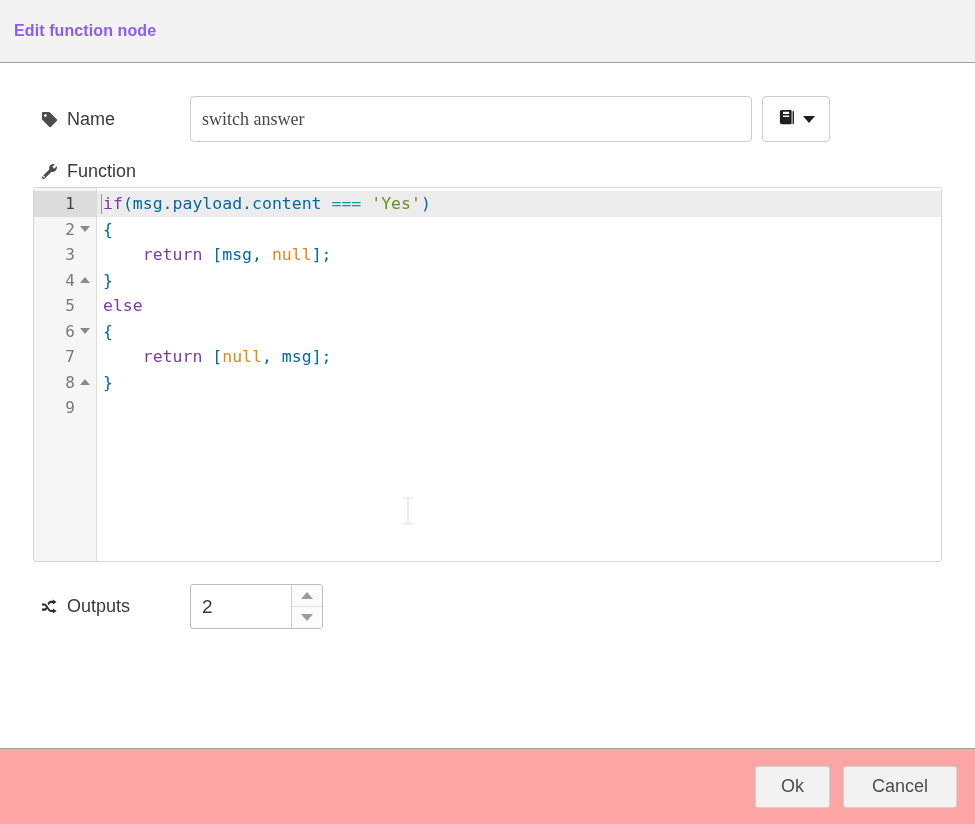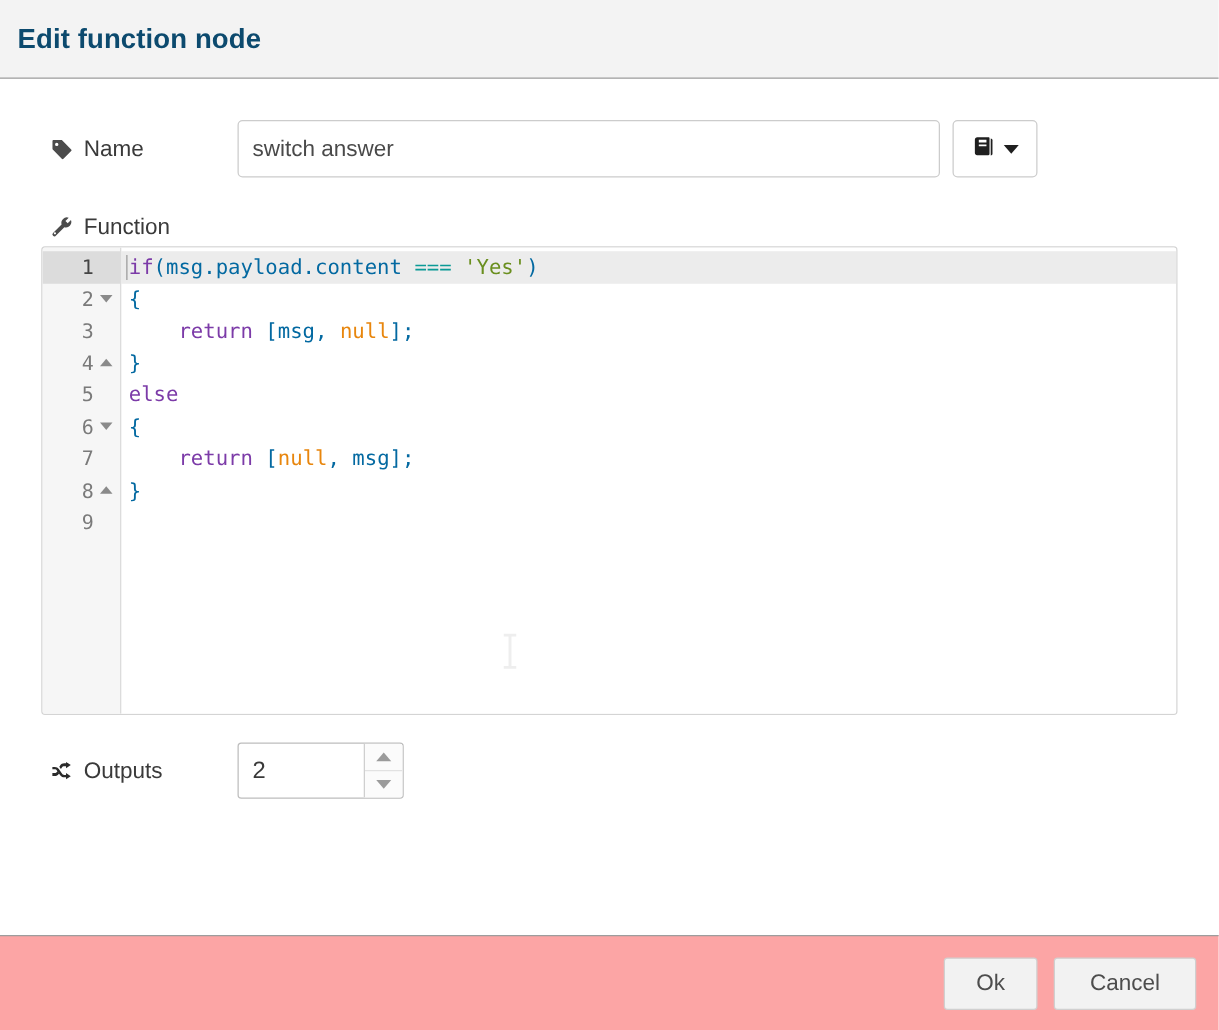--- a/index.html
+++ b/index.html
@@ -20,23 +20,23 @@
   #dialog-header {
     height: 63px;
     background: #f3f3f3;
     border-bottom: 1px solid #9d9d9d;
     box-sizing: border-box;
     display: flex;
     align-items: center;
     padding-left: 14px;
   }
   #dialog-title {
-    font-size: 22px;
+    font-size: 16px;
     font-weight: bold;
-    color: #0c4a6e;
+    color: #8b5cf6;
     letter-spacing: 0.1px;
   }
 
   
   #dialog-body {
     position: relative;
     padding: 0 33px;
     height: 684px;
     box-sizing: border-box;
   }
@@ -67,21 +67,21 @@
     justify-content: center;
   }
 
   #name-input {
     width: 562px;
     height: 46px;
     box-sizing: border-box;
     border: 1px solid #ccc;
     border-radius: 4px;
     padding: 0 11px;
-    font-family: Liberation Sans, sans-serif;
+    font-family: Liberation Serif, serif;
     font-size: 18px;
     color: #4a4a4a;
     background: #fff;
     outline: none;
   }
   #name-library-button {
     width: 68px;
     height: 46px;
     margin-left: 10px;
     box-sizing: border-box;
@@ -97,21 +97,21 @@
   }
   .caret-down {
     width: 0; height: 0;
     border-left: 6px solid transparent;
     border-right: 6px solid transparent;
     border-top: 7px solid #1f1f1f;
   }
 
   
   #function-row {
-    margin-top: 29px;
+    margin-top: 19px;
     margin-bottom: 5px;
     align-items: flex-end;
   }
 
   
   #code-editor {
     position: relative;
     height: 375px;
     border: 1px solid #d4d4d4;
     border-radius: 3px;

